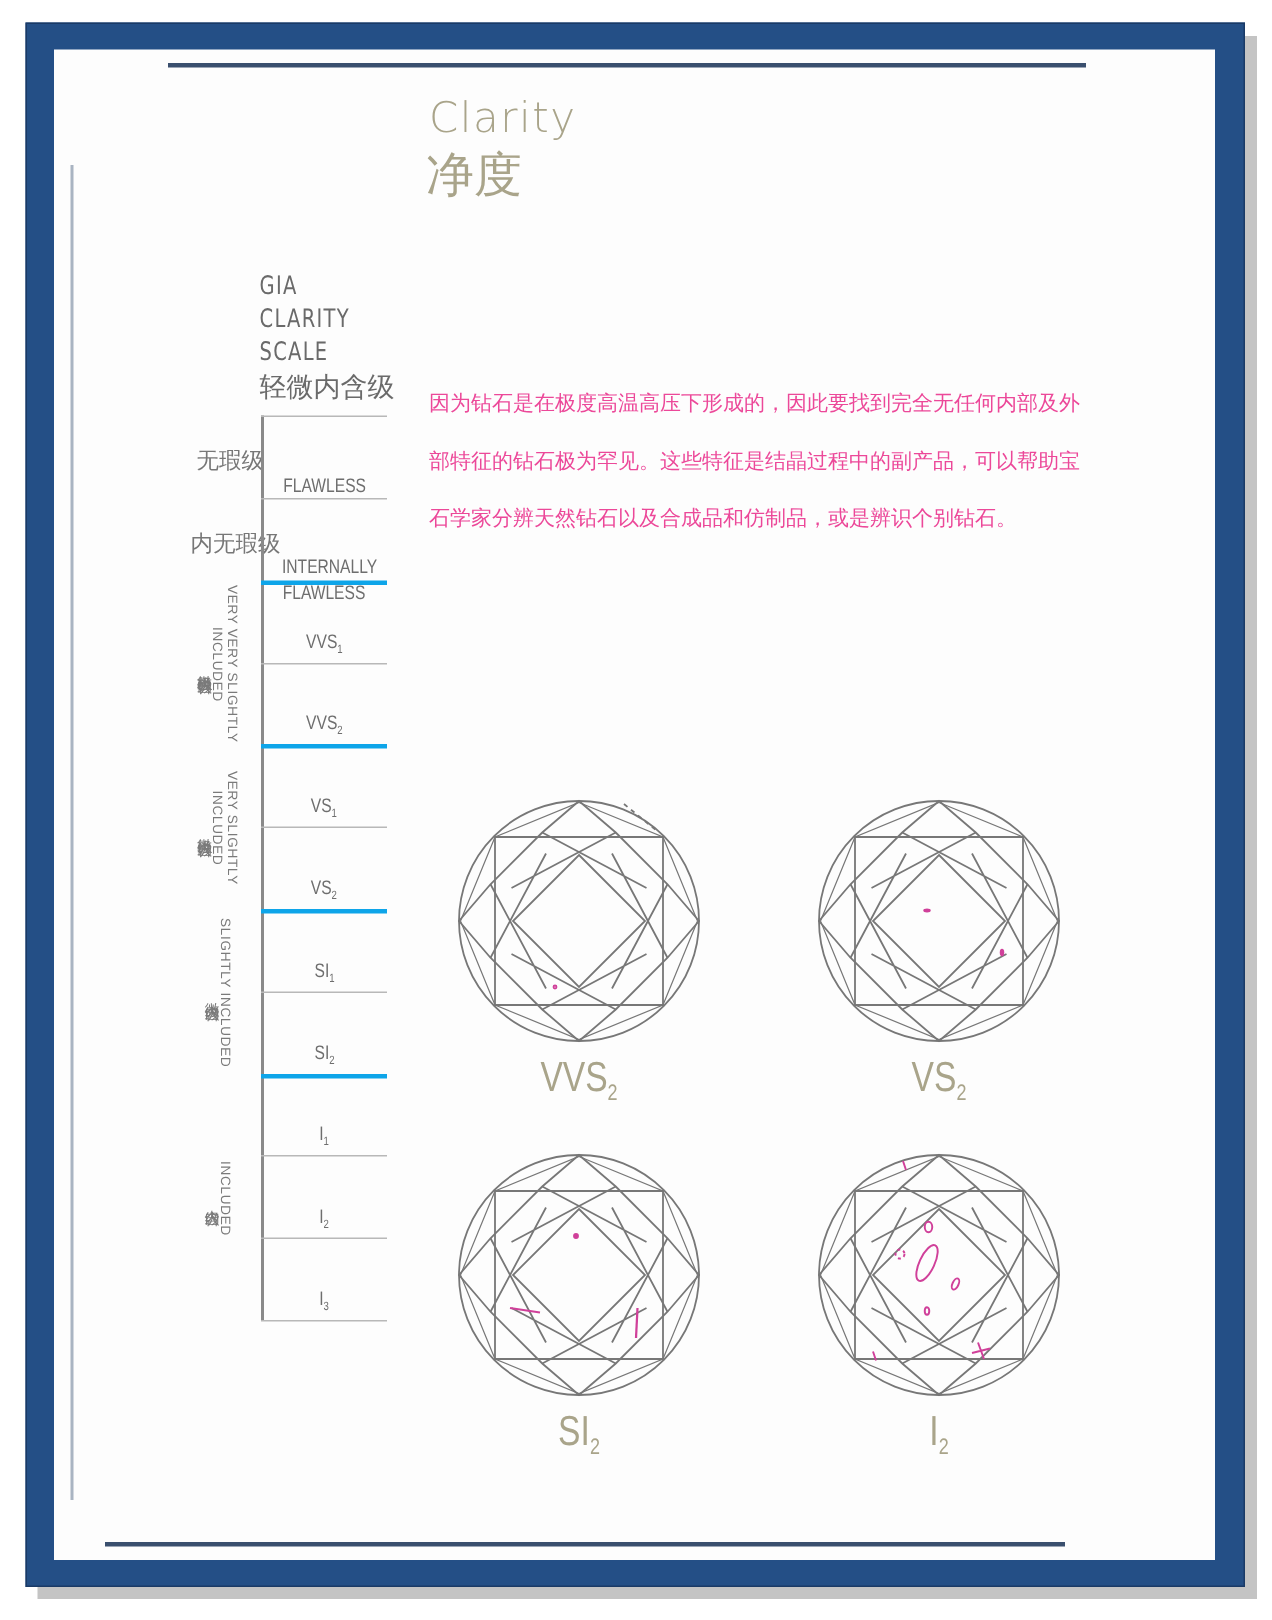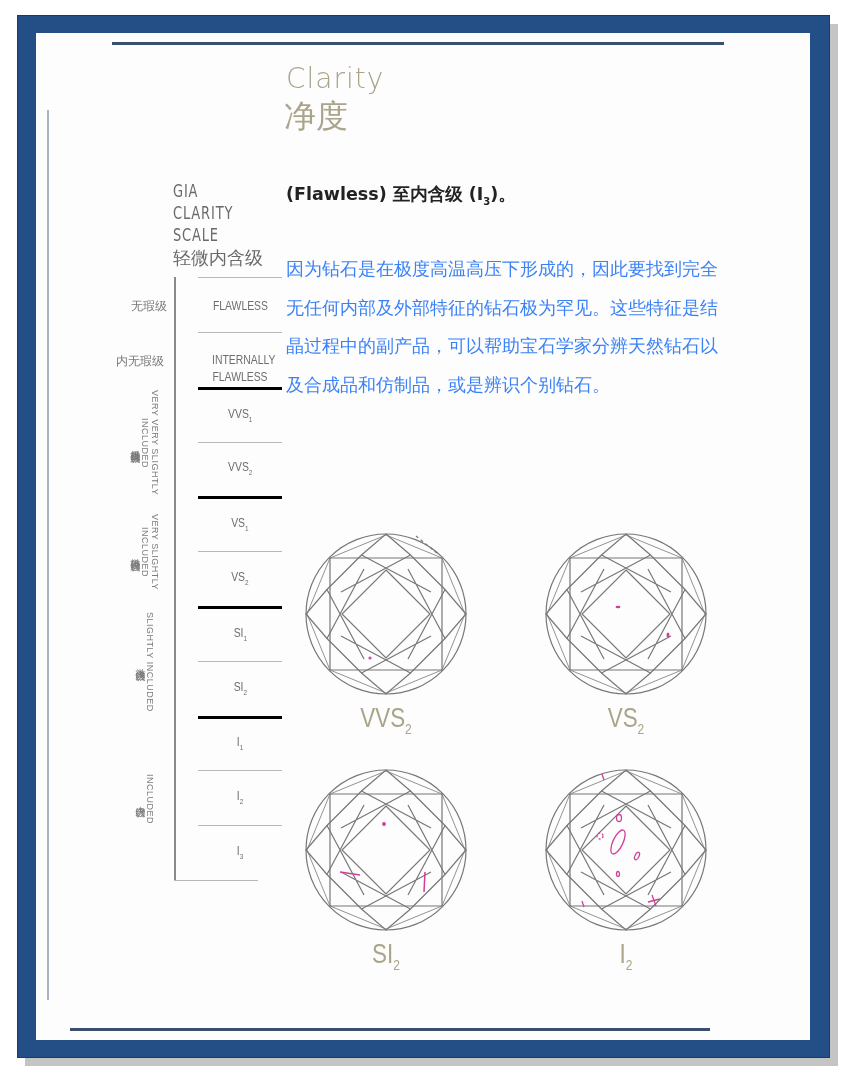--- a/index.html
+++ b/index.html
@@ -9,32 +9,32 @@
   .page{position:absolute;left:36px;top:33px;width:774px;height:1007px;background:#fdfdfd;}
   .inner-rule-top{position:absolute;left:112px;top:42px;width:612px;height:3px;background:#3a4f6e;}
   .inner-rule-bot{position:absolute;left:70px;top:1028px;width:640px;height:3px;background:#3a4f6e;}
   .inner-rule-left{position:absolute;left:47px;top:110px;width:2px;height:890px;background:#a9b4c2;}
   .title-en{position:absolute;left:286px;top:62px;font-family:"DejaVu Sans",sans-serif;font-size:28px;color:#a9a48a;letter-spacing:1px;font-weight:300;}
   .title-zh{position:absolute;left:284px;top:100px;font-size:32px;color:#a9a48a;line-height:1;}
   .scale-head{position:absolute;left:173px;top:180px;font-family:"DejaVu Sans Condensed","DejaVu Sans",sans-serif;font-size:17px;line-height:22px;color:#6a6a6a;transform:scaleX(0.85);transform-origin:left top;letter-spacing:1px;}
   .scale-head-zh{position:absolute;left:173px;top:246px;font-size:18px;color:#6a6a6a;}
   .scale{position:absolute;left:174px;top:277px;width:84px;}
   .scale .vline{position:absolute;left:0;top:0;width:2px;height:603px;background:#8a8a8a;}
-  .row{position:absolute;left:0;width:84px;border-top:1px solid #b8b8b8;display:flex;align-items:center;justify-content:center;box-sizing:border-box;margin-left:24px;}
-  .row.thick{border-top:3px solid #000000;}
+  .row{position:absolute;left:0;width:84px;border-top:1px solid #b8b8b8;display:flex;align-items:flex-end;justify-content:center;box-sizing:border-box;}
+  .row.thick{border-top:3px solid #0ea5e9;}
   .row .lbl{font-family:"Liberation Sans",sans-serif;font-size:13px;color:#6e6e6e;text-align:center;line-height:17px;transform:scaleX(0.8);}
   .row .lbl sub{font-size:8px;}
   .bottom-rule{position:absolute;left:0;top:603px;width:84px;height:1px;background:#b8b8b8;}
-  .side-zh{position:absolute;font-size:12px;color:#777;white-space:nowrap;}
+  .side-zh{position:absolute;font-size:15px;color:#777;white-space:nowrap;}
   .group{position:absolute;left:120px;width:50px;display:flex;justify-content:center;align-items:center;}
   .group .vtext{writing-mode:vertical-rl;font-family:"Liberation Sans",sans-serif;font-size:9px;line-height:10px;color:#7a7a7a;text-align:center;letter-spacing:0.5px;}
   .group .vtext .zh{font-size:10px;}
   .body-bold{position:absolute;left:286px;top:176px;width:440px;font-size:17.5px;font-weight:bold;color:#222;line-height:36px;}
   .body-bold sub{font-size:10px;}
-  .body-text{position:absolute;left:286px;top:250px;width:440px;font-size:18px;color:#3b82f6;line-height:38.5px;}
+  .body-text{position:absolute;left:286px;top:250px;width:440px;font-size:14px;color:#ec4899;line-height:38.5px;}
   .dia{position:absolute;}
   .dia-label{position:absolute;font-family:"Liberation Sans",sans-serif;font-size:28px;color:#a9a48a;transform:scaleX(0.8);transform-origin:center top;text-align:center;width:120px;}
   .dia-label sub{font-size:15px;}
 </style>
 </head>
 <body>
 
 <div class="shadow"></div>
 <div class="frame"></div>
 <div class="page"></div>
@@ -46,21 +46,21 @@
 <div class="title-zh">净度</div>
 
 <div class="scale-head">
   <div>GIA</div>
   <div>CLARITY</div>
   <div>SCALE</div>
 </div>
 <div class="scale-head-zh">轻微内含级</div>
 
 <div class="side-zh" style="left:131px;top:298px;">无瑕级</div>
-<div class="side-zh" style="left:116px;top:353px;font-family:Liberation Serif, serif;">内无瑕级</div>
+<div class="side-zh" style="left:127px;top:353px;font-family:Liberation Serif, serif;">内无瑕级</div>
 
 <div class="group" style="top:390px;height:106px;">
   <div class="vtext"><span>VERY VERY SLIGHTLY INCLUDED</span><br><span class="zh">极轻微内含级</span></div>
 </div>
 <div class="group" style="top:499px;height:106px;">
   <div class="vtext"><span>VERY SLIGHTLY INCLUDED</span><br><span class="zh">轻微内含级</span></div>
 </div>
 <div class="group" style="top:609px;height:106px;">
   <div class="vtext"><span>SLIGHTLY INCLUDED</span><br><span class="zh">微内含级</span></div>
 </div>
@@ -100,21 +100,20 @@
   <div class="row" style="top:493px;height:55px;">
       <div class="lbl"><span>I</span><sub>2</sub></div>
     </div>
   <div class="row" style="top:548px;height:55px;">
       <div class="lbl"><span>I</span><sub>3</sub></div>
     </div>
   <div class="bottom-rule"></div>
 </div>
 
 <div class="body-bold">
-  <div><span>(Flawless) 至内含级 (I</span><sub>3</sub><span>)。</span></div>
 </div>
 <div class="body-text">因为钻石是在极度高温高压下形成的，因此要找到完全无任何内部及外部特征的钻石极为罕见。这些特征是结晶过程中的副产品，可以帮助宝石学家分辨天然钻石以及合成品和仿制品，或是辨识个别钻石。</div>
 
 <svg class="dia" style="left:300px;top:528px;" width="172" height="172" viewBox="-86 -86 172 172">
   <g fill="none" stroke="#777" stroke-width="1.2">
     <circle r="80"></circle>
     <polygon points="0,-80 24.5,-59 59,-24.5 80,0 59,24.5 24.5,59 0,80 -24.5,59 -59,24.5 -80,0 -59,-24.5 -24.5,-59"></polygon>
     <polygon points="-56,-56 56,-56 56,56 -56,56"></polygon>
     <polygon points="0,-44 44,0 0,44 -44,0" transform="rotate(0)"></polygon>
     <polygon points="0,-79 56,-56 79,0 56,56 0,79 -56,56 -79,0 -56,-56" stroke-width="0.8"></polygon>

